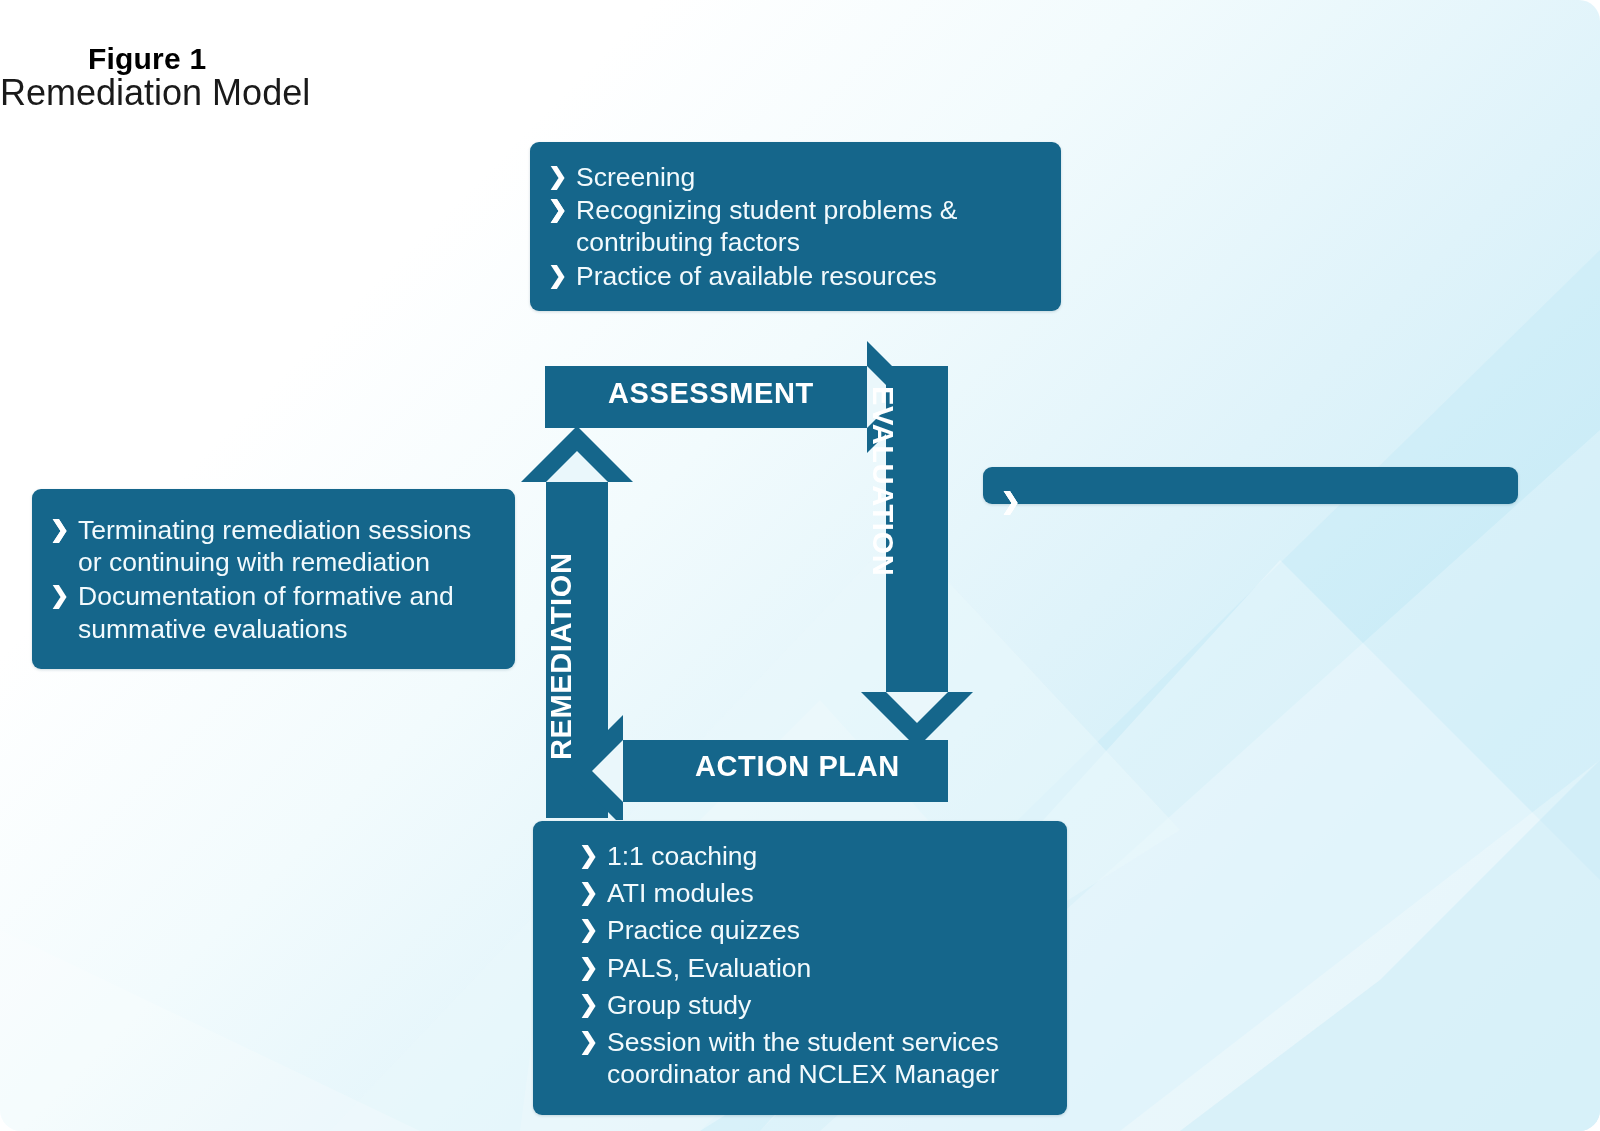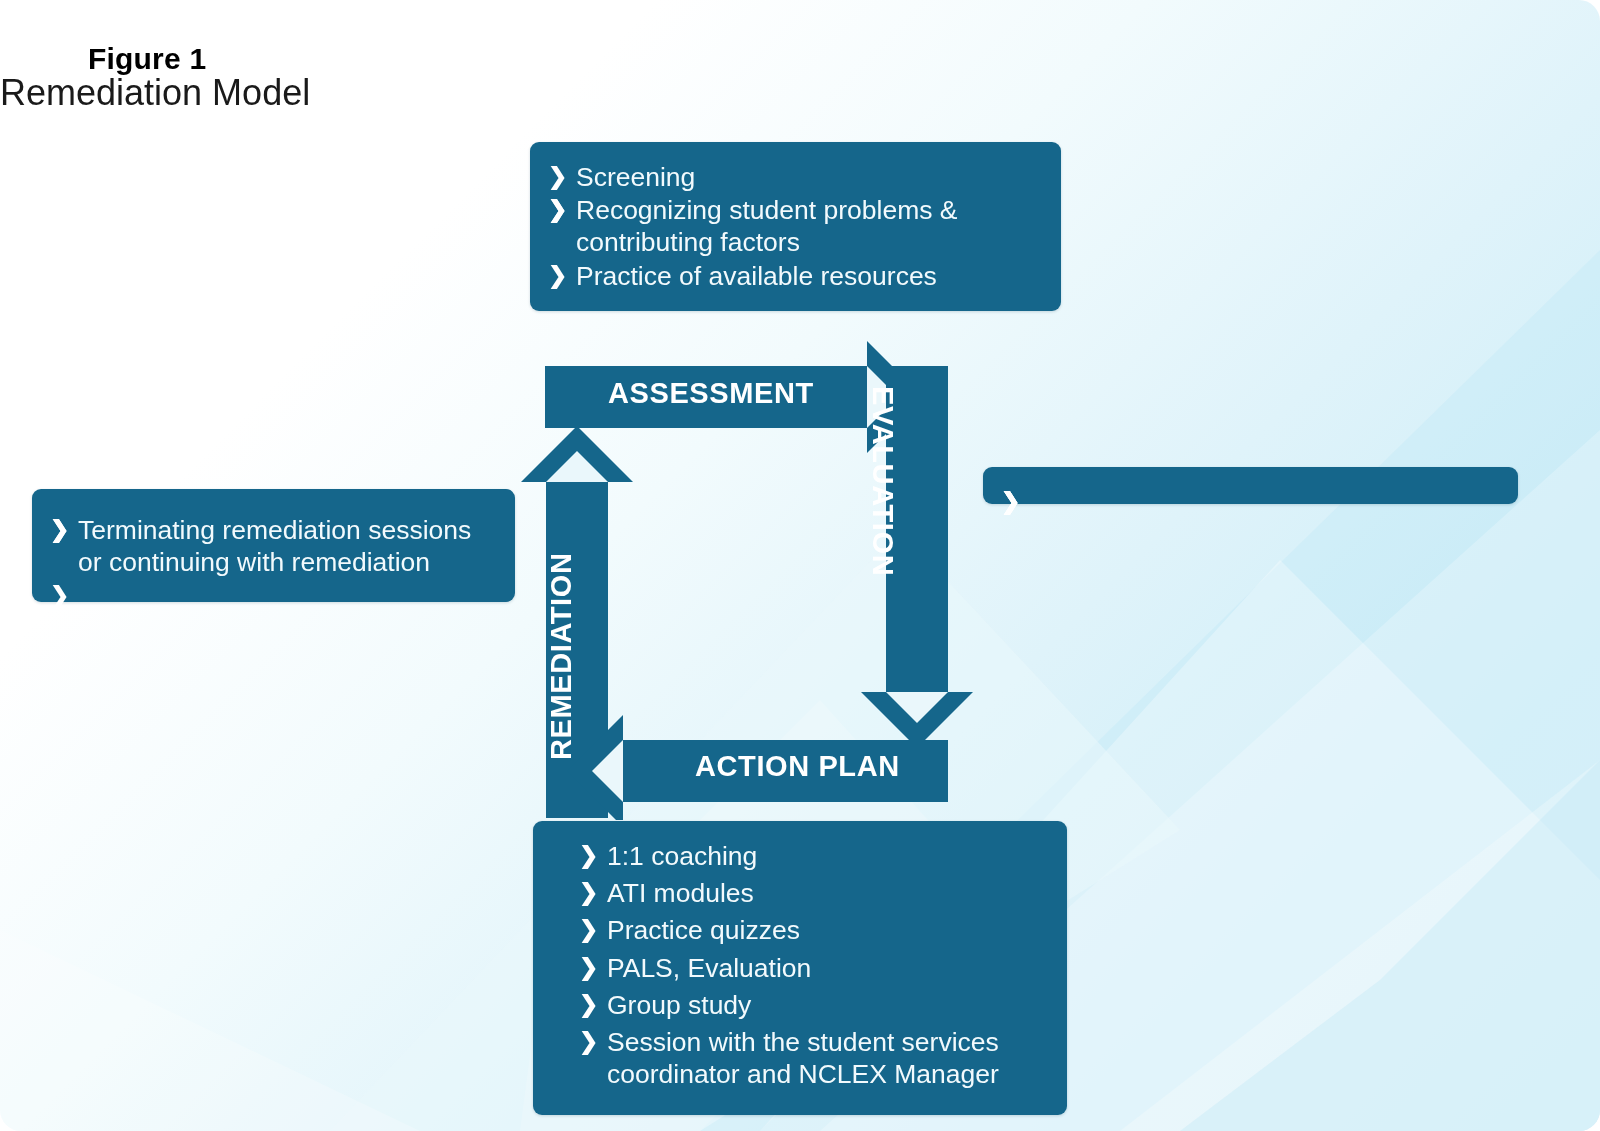--- a/index.html
+++ b/index.html
@@ -198,21 +198,21 @@
         <li><span class="chev">❯</span></li>
         <li><span class="chev">❯</span></li>
         <li><span class="chev">❯</span></li>
       </ul>
   </div>
 
   <div class="box" id="box-left">
     <ul>
         <li><span class="chev">❯</span></li>
         <li><span class="chev">❯</span><span>Terminating remediation sessions or continuing with remediation</span></li>
-        <li><span class="chev">❯</span></li>
+        <li><span class="chev">❯</span><span>Documentation of formative and summative evaluations</span></li>
       </ul>
   </div>
 
   <div class="box" id="box-bottom">
     <ul>
         <li><span class="chev">❯</span><span>1:1 coaching</span></li>
         <li><span class="chev">❯</span><span>ATI modules</span></li>
         <li><span class="chev">❯</span><span>Practice quizzes</span></li>
         <li><span class="chev">❯</span><span>PALS, Evaluation</span></li>
         <li><span class="chev">❯</span><span>Group study</span></li>

